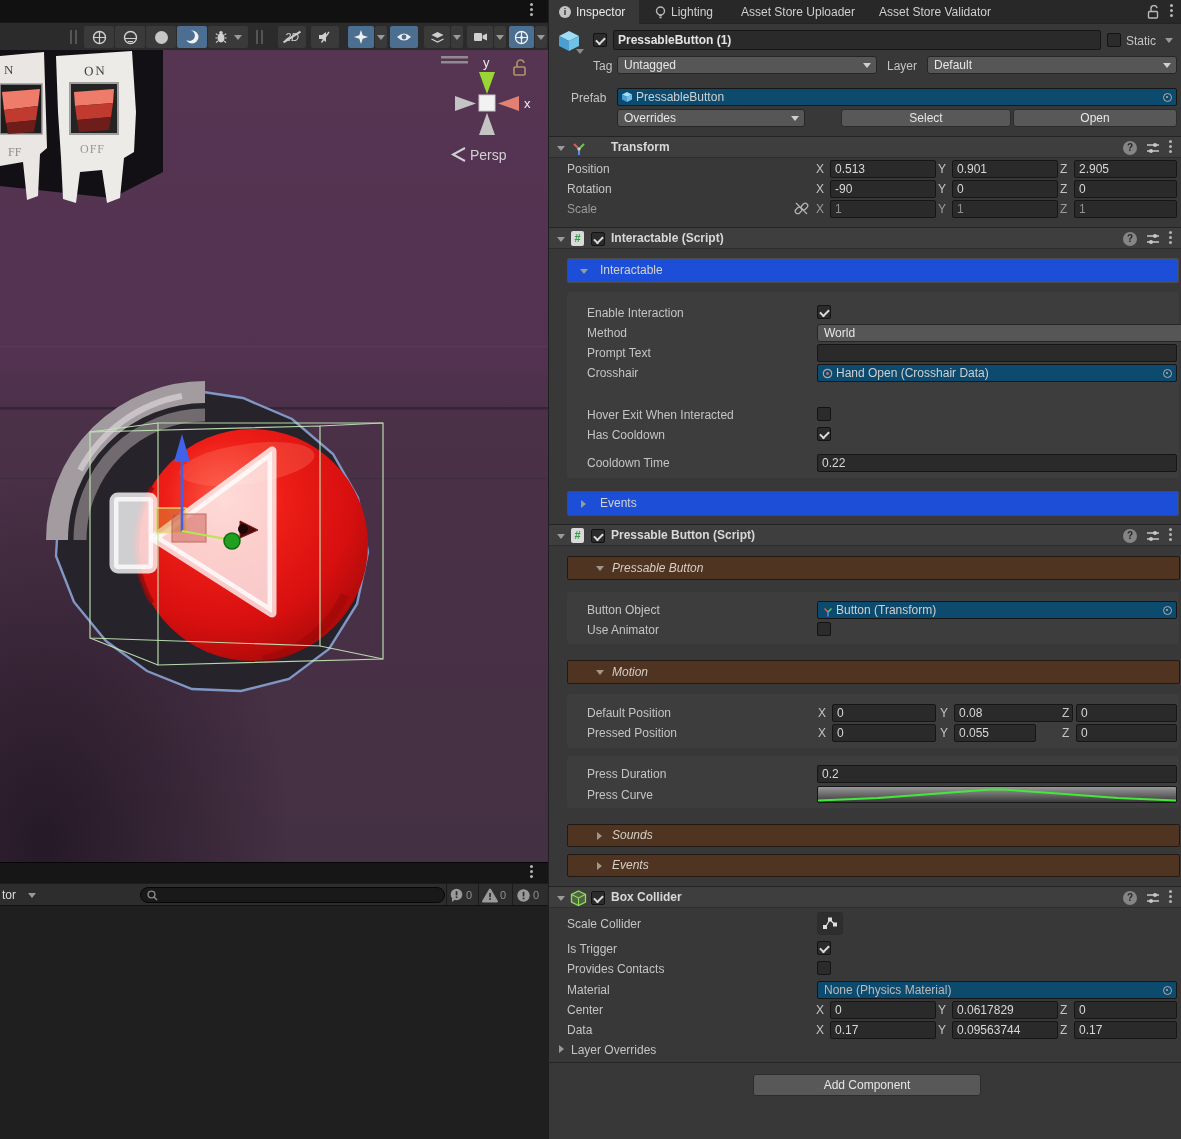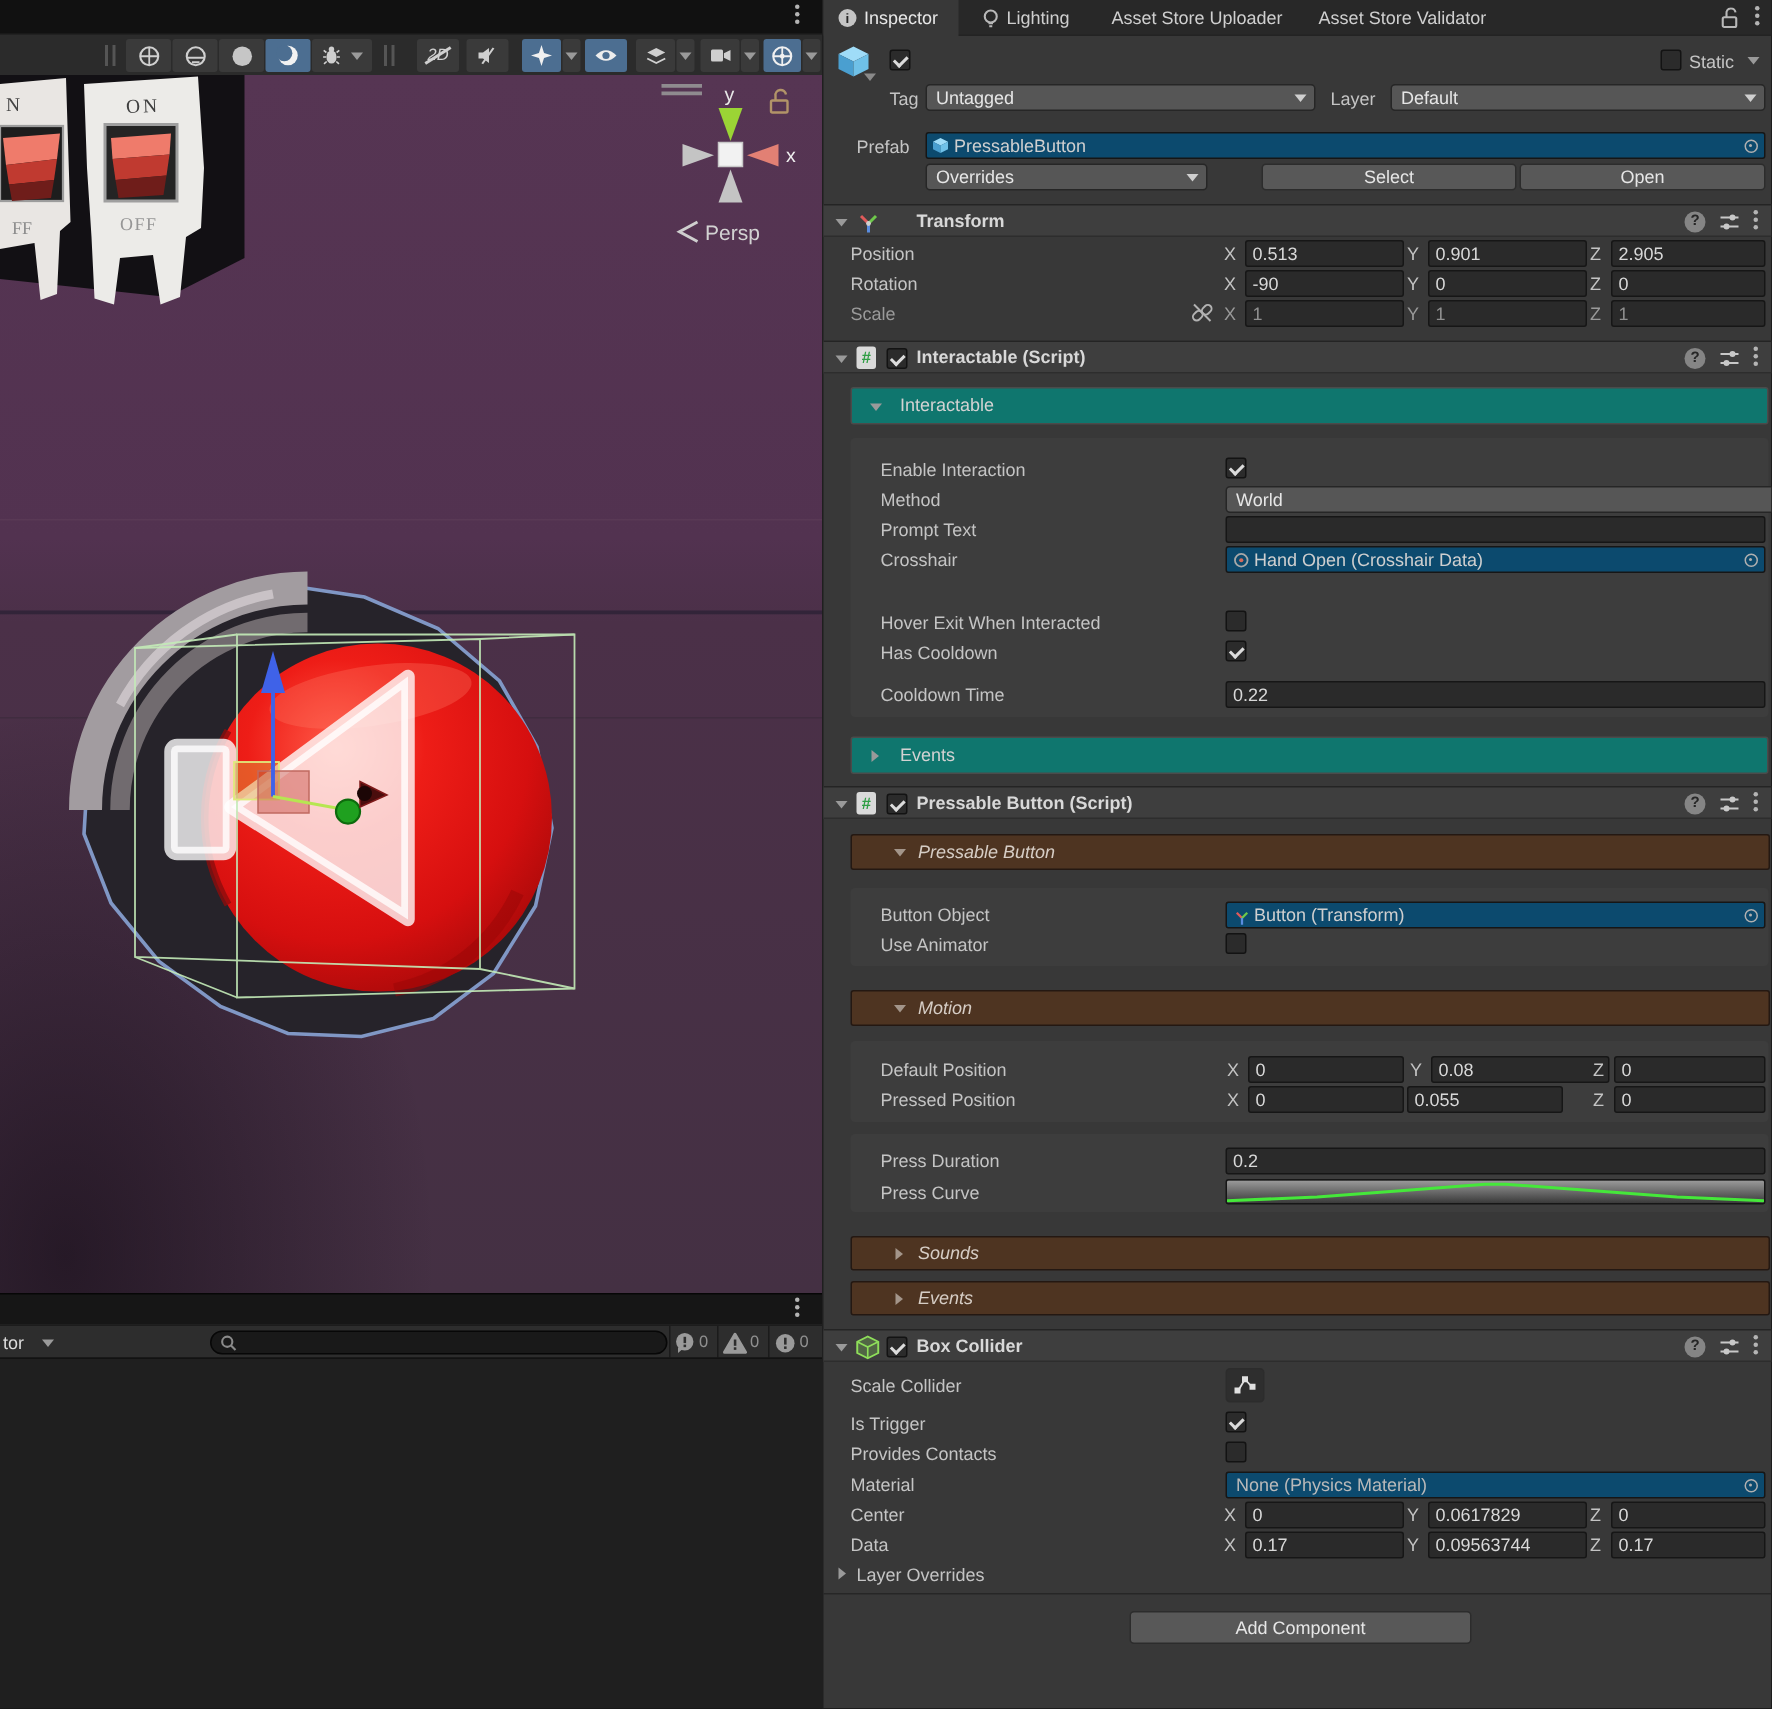--- a/index.html
+++ b/index.html
@@ -56,21 +56,21 @@
   .cnt { color:#8f8f8f;font-size:11px;line-height:22px; }
   .cell-sep { position:absolute;top:0;width:1px;height:22px;background:#1b1b1b; }
 
   
   #inspector { position:absolute;left:548px;top:0;width:633px;height:1139px;background:#383838;border-left:1px solid #1f1f1f; }
   #insp-tabbar { position:absolute;left:0;top:0;width:633px;height:24px;background:#282828;border-bottom:1px solid #232323; }
   .tab { position:absolute;top:0;height:24px;line-height:24px;color:#cfcfcf;text-align:center; }
   .tab.sel { background:#383838;color:#e8e8e8; }
   .chead { position:absolute;left:0;width:633px;height:22px;background:#3e3e3e;border-top:1px solid #242424;border-bottom:1px solid #2d2d2d; }
   .chead .title { position:absolute;left:62px;top:3px;font-weight:bold;color:#d8d8d8; }
-  .graybox { position:absolute;left:18px;width:612px;height:25px;background:#0f766e;border:1px solid #4b4b4b;border-radius:2px; }
+  .graybox { position:absolute;left:18px;width:612px;height:25px;background:#1d4ed8;border:1px solid #4b4b4b;border-radius:2px; }
   .graybox .title { position:absolute;left:32px;top:4px;color:#d2d2d2; }
   .brownbox { position:absolute;left:18px;width:613px;height:24px;background:#4e3421;border:1px solid #241812;border-radius:2px; }
   .brownbox .title { position:absolute;left:44px;top:4px;color:#d6cdc5;font-style:italic; }
   .panel { position:absolute;left:18px;width:612px;background:#3d3d3d;border-radius:3px; }
   .sep { position:absolute;left:0;width:633px;height:1px;background:#262626; }
   .curvefld { position:absolute;height:17px;border:1px solid #161616;border-radius:2px;
       background:linear-gradient(180deg,#9a9a9a 0%,#6f6f6f 45%,#3a3a3a 100%);overflow:hidden; }
 </style>
 </head>
 <body>
@@ -347,20 +347,21 @@
       <span class="kebab abs" style="left:621px;top:9px"></span>
     </div>
 
     <svg width="24" height="24" style="position:absolute;left:8px;top:29px">
       <polygon points="12,2 22,7 12,12 2,7" fill="#9fdcf8"></polygon>
       <polygon points="2,7 12,12 12,22 2,17" fill="#4a9fd0"></polygon>
       <polygon points="22,7 12,12 12,22 22,17" fill="#6fc1e8"></polygon>
     </svg>
     <span class="tri-d abs" style="left:27px;top:49px;border-top-color:#8a8a8a"></span>
     <span class="cb checked" style="left:44px;top:33px"></span>
+    <div class="fld" style="left:64px;top:30px;width:488px;height:20px;line-height:18px;font-weight:bold;color:#e4e4e4">PressableButton (1)</div>
     <span class="cb" style="left:558px;top:33px"></span>
     <span class="lbl" style="left:577px;top:33px">Static</span>
     <span class="tri-d abs" style="left:616px;top:38px"></span>
 
     <span class="lbl" style="left:44px;top:58px">Tag</span>
     <div class="dd" style="left:68px;top:56px;width:260px">Untagged</div>
     <span class="lbl" style="left:338px;top:58px">Layer</span>
     <div class="dd" style="left:378px;top:56px;width:250px">Default</div>
 
     <span class="lbl" style="left:22px;top:90px">Prefab</span>
@@ -531,21 +532,21 @@
     <div class="fld" style="left:283px;top:704px;width:104px">0</div>
     <span class="axl" style="left:391px;top:705px">Y</span>
     <div class="fld" style="left:405px;top:704px;width:119px">0.08</div>
     <span class="axl" style="left:513px;top:705px">Z</span>
     <div class="fld" style="left:527px;top:704px;width:101px">0</div>
 
     <span class="lbl" style="left:38px;top:725px">Pressed Position</span>
     <span class="axl" style="left:269px;top:725px">X</span>
     <div class="fld" style="left:283px;top:724px;width:104px">0</div>
     <span class="axl" style="left:391px;top:725px">Y</span>
-    <div class="fld" style="left:389px;top:724px;width:104px">0.055</div>
+    <div class="fld" style="left:405px;top:724px;width:82px">0.055</div>
     <span class="axl" style="left:513px;top:725px">Z</span>
     <div class="fld" style="left:527px;top:724px;width:101px">0</div>
 
     <div class="panel" style="top:756px;height:52px"></div>
 
     <span class="lbl" style="left:38px;top:766px">Press Duration</span>
     <div class="fld" style="left:268px;top:765px;width:360px">0.2</div>
 
     <span class="lbl" style="left:38px;top:787px">Press Curve</span>
     <div class="curvefld" style="left:268px;top:786px;width:360px">

